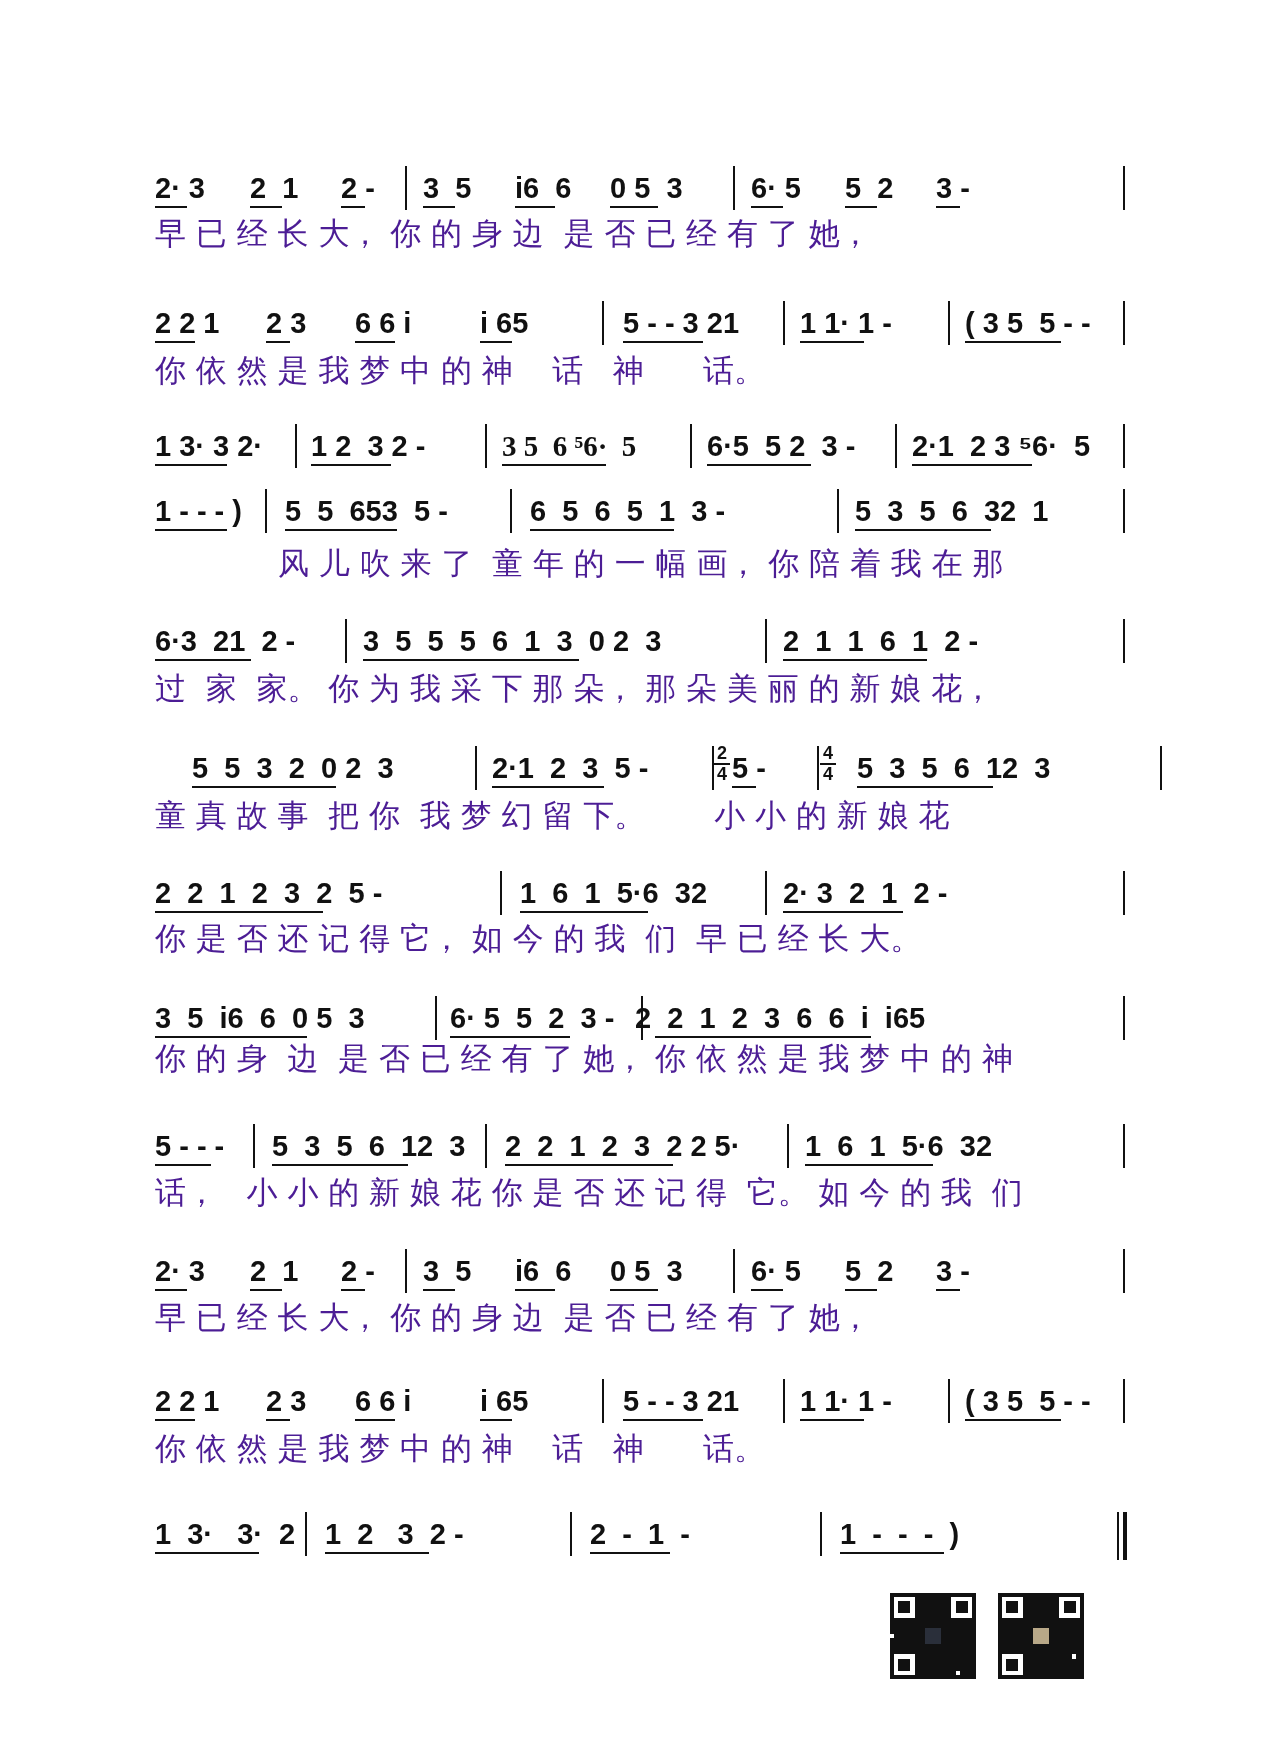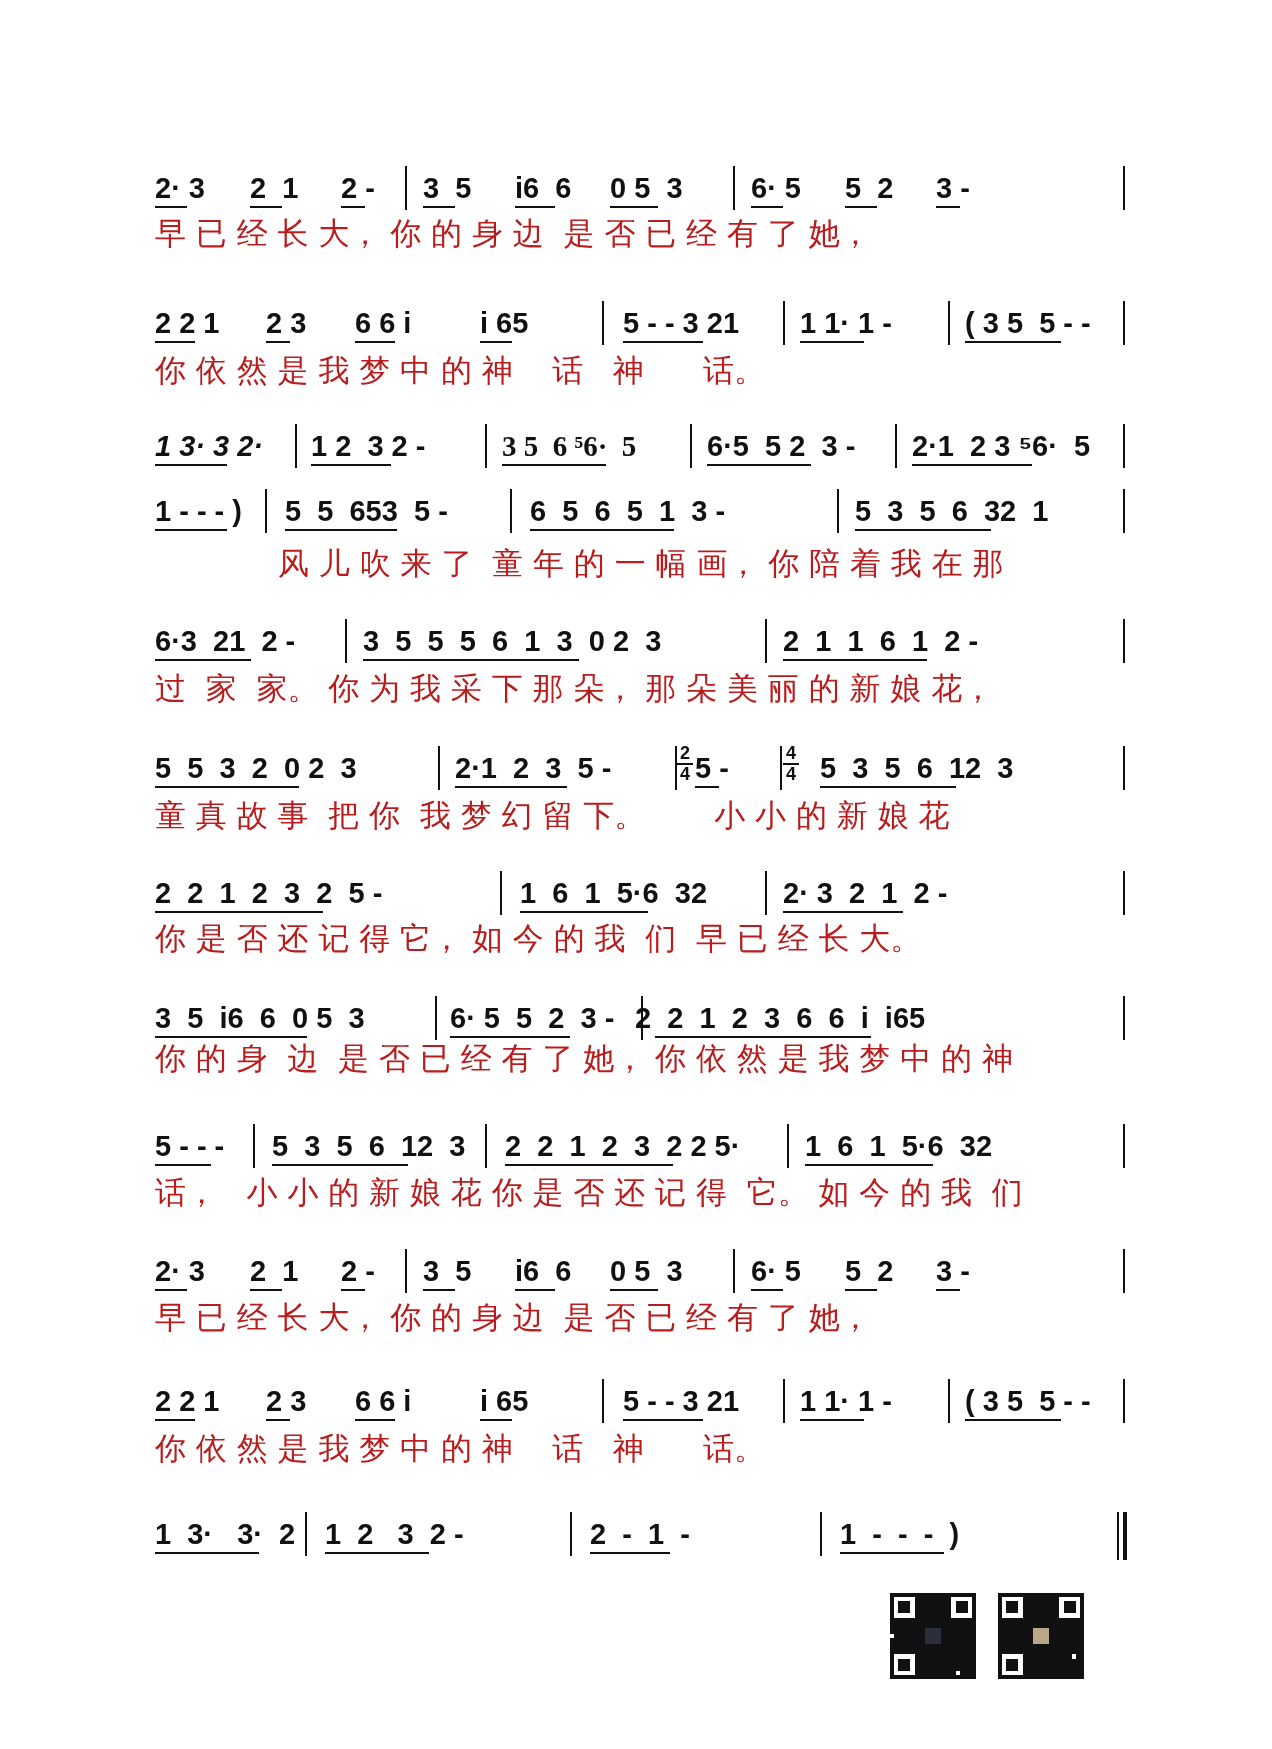--- a/index.html
+++ b/index.html
@@ -1,20 +1,20 @@
 <!DOCTYPE html>
 <html><head>
 <meta charset="utf-8">
 <style>
   html, body { margin:0; padding:0; background:#ffffff; }
   body { width:1272px; height:1749px; position:relative; overflow:hidden; }
   .page { position:absolute; left:0; top:0; width:1272px; height:1749px; background:#fff; }
   .row { position:absolute; left:155px; width:975px; height:40px; }
   .notes { font-family:"Liberation Sans", "DejaVu Sans", sans-serif; font-weight:bold; font-size:29px; color:#111; }
-  .lyrics { font-family:"DejaVu Serif", "Liberation Serif", serif; font-size:31px; color:#b91c1c; letter-spacing:0; }
+  .lyrics { font-family:"DejaVu Serif", "Liberation Serif", serif; font-size:31px; color:#4c1d95; letter-spacing:0; }
   .tok { position:absolute; top:0; white-space:pre; }
   .bar { position:absolute; top:-6px; width:2px; height:44px; background:#111; }
   .dbar { position:absolute; top:-6px; width:4px; height:48px; background:#111; }
   .dbar2 { position:absolute; top:-6px; width:2px; height:48px; background:#111; }
   .ul { position:absolute; height:2px; background:#111; }
   .qr { position:absolute; width:86px; height:86px; background:#fff; }
   .qr svg { width:100%; height:100%; }
 </style>
 </head>
 <body>
@@ -63,21 +63,21 @@
       <div class="ul" style="left: 200px; top: 34px; width: 40px;"></div>
       <div class="ul" style="left: 325px; top: 34px; width: 32px;"></div>
       <div class="ul" style="left: 468px; top: 34px; width: 80px;"></div>
       <div class="ul" style="left: 645px; top: 34px; width: 64px;"></div>
       <div class="ul" style="left: 810px; top: 34px; width: 96px;"></div>
     </div>
     <div class="row lyrics" style="top: 350px;">
       <span class="tok" style="left: 0px;">你 依 然 是 我 梦 中 的 神    话   神      话。</span>
     </div>
     <div class="row notes" style="top: 430px;">
-      <span class="tok" style="left: 0px; font-style: italic;">1 3· 3 2·</span>
+      <span class="tok" style="left: 0px;">1 3· 3 2·</span>
       <span class="tok" style="left: 156px;">1 2  3 2 -</span>
       <span class="tok" style="left: 347px; font-family: Liberation Serif, serif;">3 5  6 ⁵6·  5</span>
       <span class="tok" style="left: 552px;">6·5  5 2  3 -</span>
       <span class="tok" style="left: 757px;">2·1  2 3 ⁵6·  5</span>
       <div class="bar" style="left: 140px;"></div>
       <div class="bar" style="left: 330px;"></div>
       <div class="bar" style="left: 535px;"></div>
       <div class="bar" style="left: 740px;"></div>
       <div class="bar" style="left: 968px;"></div>
       <div class="ul" style="left: 0px; top: 34px; width: 72px;"></div>
@@ -110,21 +110,21 @@
       <div class="bar" style="left: 190px;"></div>
       <div class="bar" style="left: 610px;"></div>
       <div class="bar" style="left: 968px;"></div>
       <div class="ul" style="left: 0px; top: 34px; width: 96px;"></div>
       <div class="ul" style="left: 208px; top: 34px; width: 216px;"></div>
       <div class="ul" style="left: 628px; top: 34px; width: 144px;"></div>
     </div>
     <div class="row lyrics" style="top: 668px;">
       <span class="tok" style="left: 0px;">过  家  家。 你 为 我 采 下 那 朵， 那 朵 美 丽 的 新 娘 花，</span>
     </div>
-    <div class="row notes" style="top: 752px;">
+    <div class="row notes" style="top: 752px; margin-left: 37px;">
       <span class="tok" style="left: 0px;">5  5  3  2  0 2  3</span>
       <span class="tok" style="left: 300px;">2·1  2  3  5 -</span>
       <span class="tok" style="left: 540px;">5 -</span>
       <span class="tok" style="left: 665px;">5  3  5  6  12  3</span>
       <div class="bar" style="left: 283px;"></div>
       <div class="bar" style="left: 520px;"></div>
       <div class="bar" style="left: 625px;"></div>
       <div class="bar" style="left: 968px;"></div>
       <div style="position: absolute; left: 522px; top: -8px; font-size: 18px; line-height: 19px; text-align: center; width: 16px;">
         <div>2</div>

